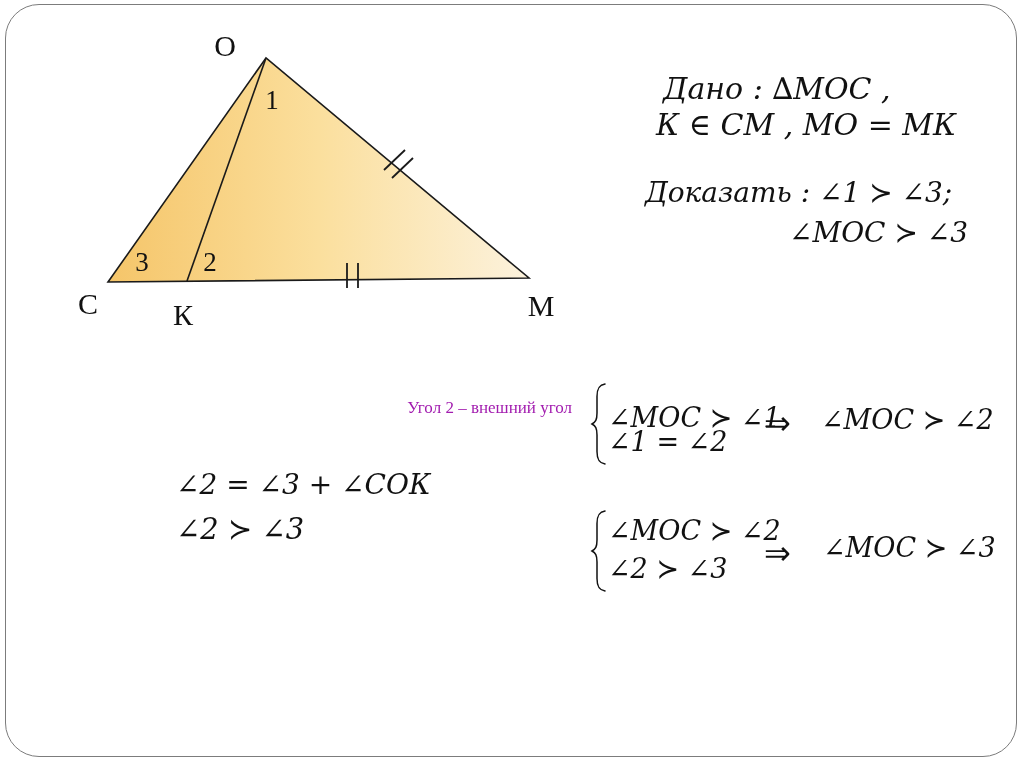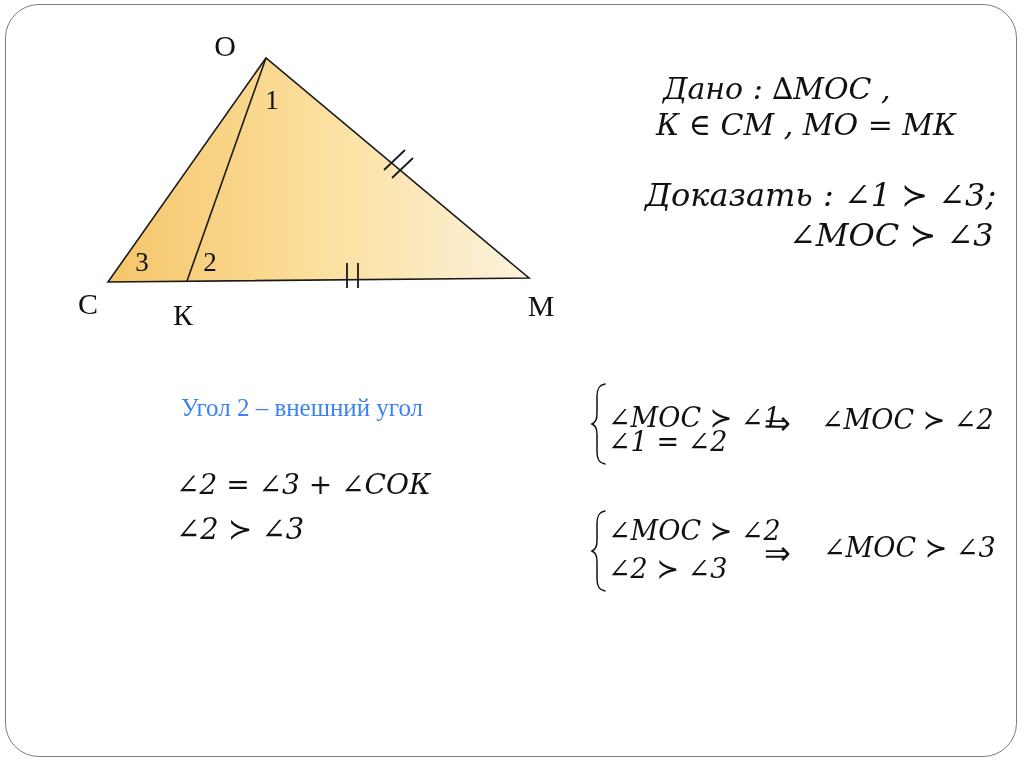--- a/index.html
+++ b/index.html
@@ -12,24 +12,24 @@
     position:absolute; left:5px; top:4px; width:1010px; height:751px;
     border:1px solid #7c7c7c; border-radius:34px; background:#ffffff;
   }
   .abs { position:absolute; white-space:nowrap; }
   .math {
     font-style:italic;
     font-family:"DejaVu Serif","Liberation Serif","DejaVu Sans",serif;
     color:#111;
   }
   .given-line   { font-size:30px; }
-  .given-small  { font-size:32px; }
+  .given-small  { font-size:28px; }
   .caption {
     font-family:"Liberation Serif","DejaVu Serif",serif;
-    font-size:25px; line-height:33px; text-align:center; color:#3b82f6;
+    font-size:17px; line-height:33px; text-align:right; color:#a21caf;
   }
   .deriv-line { font-size:27px; }
   .implies {
     font-size:32px; font-style:normal;
     font-family:"DejaVu Sans","DejaVu Serif",sans-serif; color:#111;
   }
   .formula1 { font-size:28px; }
   .formula2 { font-size:29px; }
   svg text {
     font-family:"Liberation Serif","DejaVu Serif",serif;

